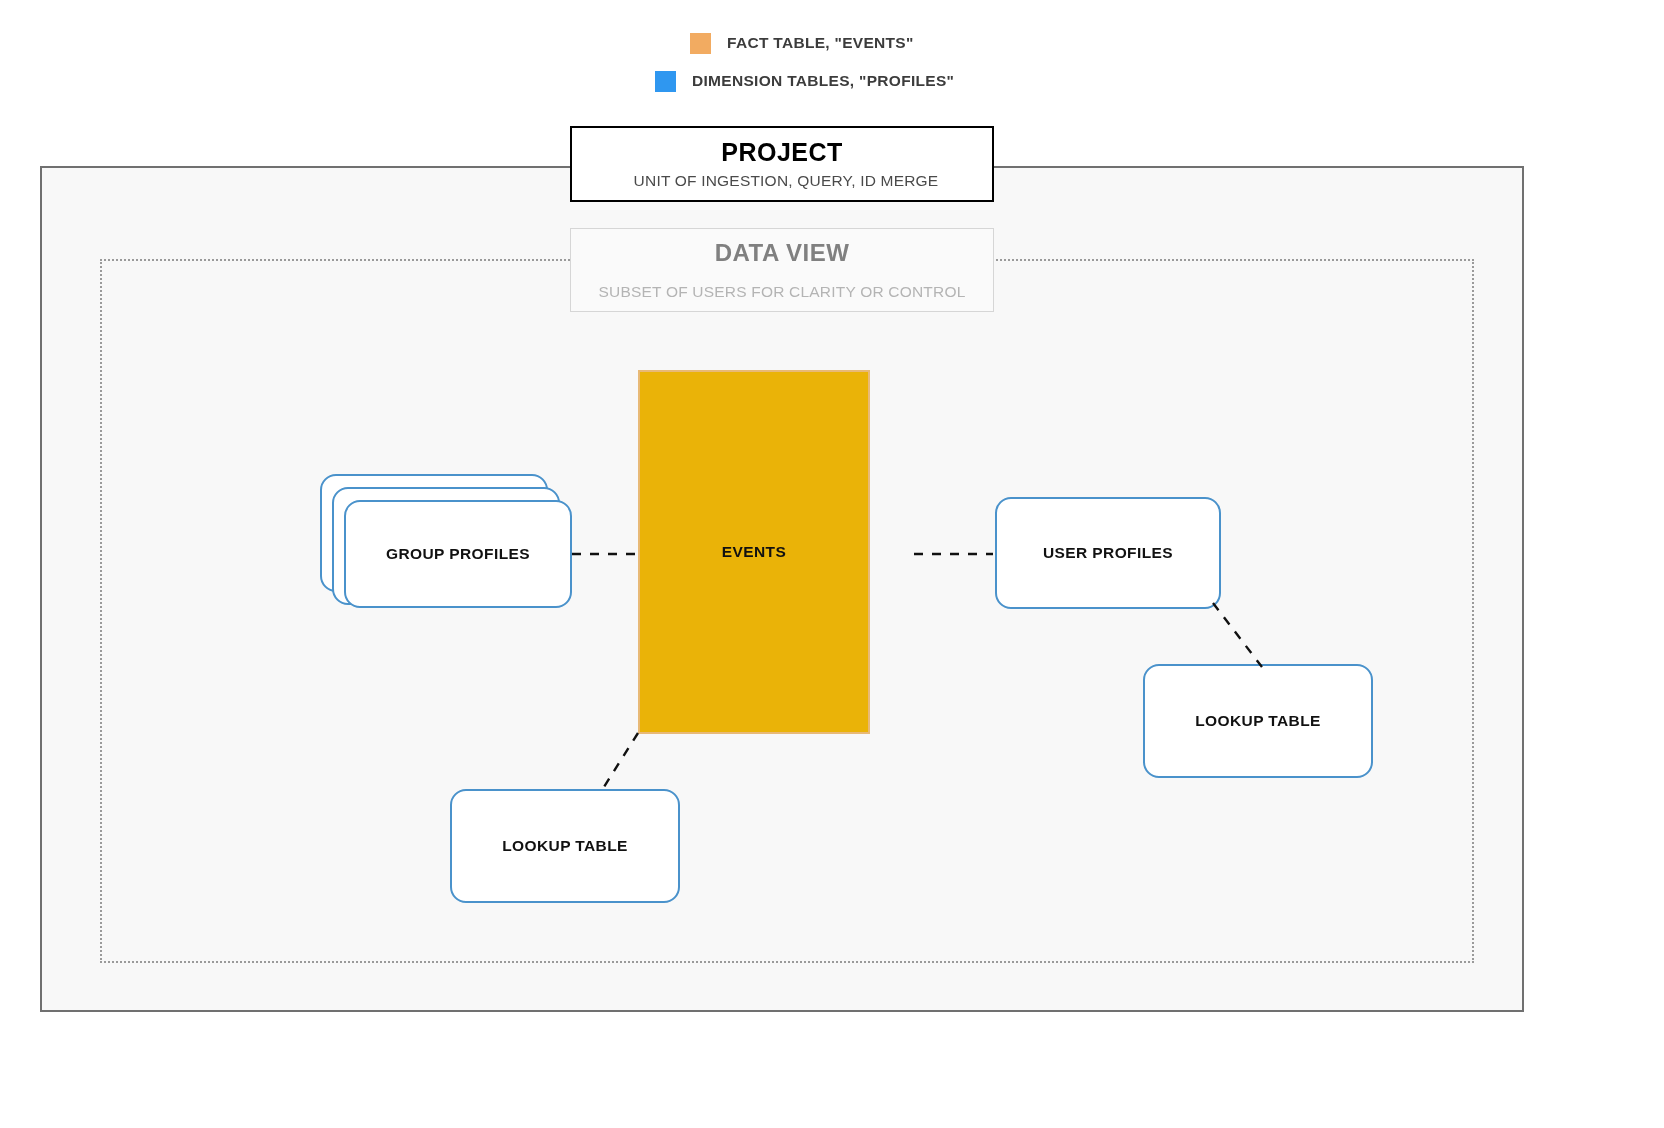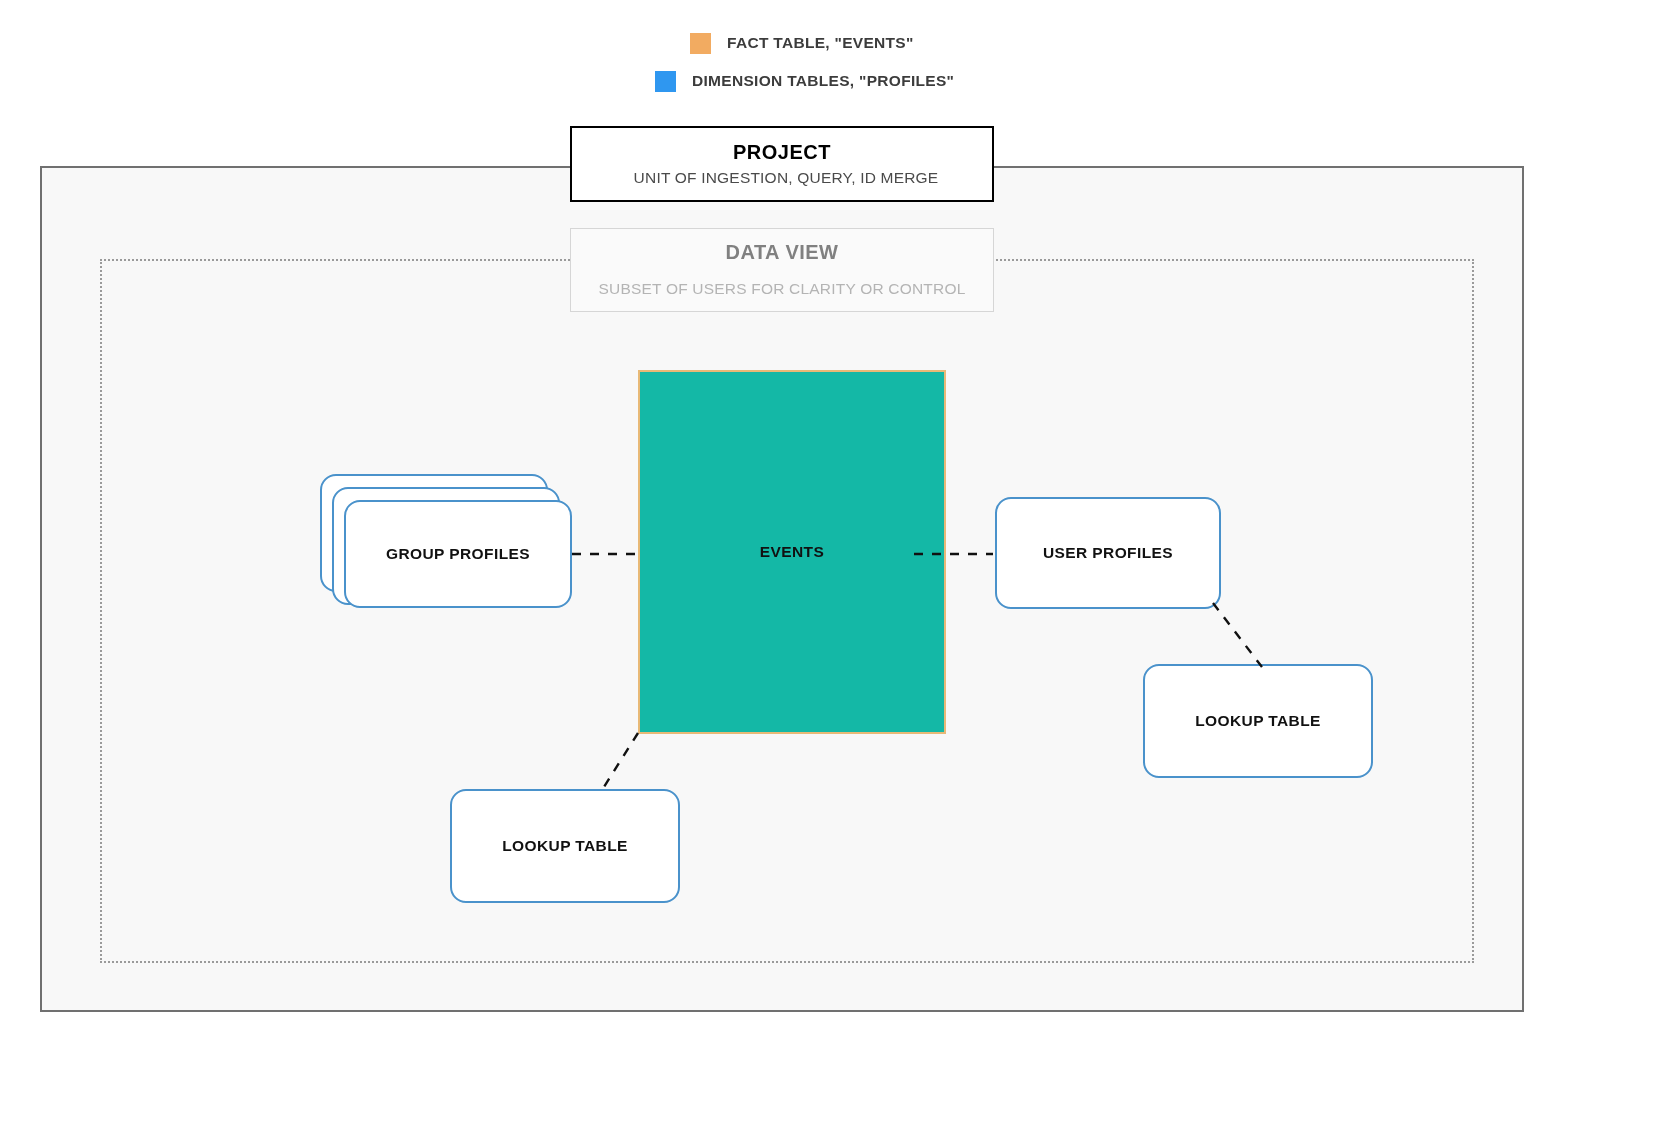--- a/index.html
+++ b/index.html
@@ -83,21 +83,21 @@
     height: 76px;
     background: #ffffff;
     border: 2px solid #000000;
     box-sizing: border-box;
     display: flex;
     flex-direction: column;
     align-items: center;
     justify-content: center;
   }
   .project-title {
-    font-size: 20px;
+    font-size: 25px;
     font-weight: bold;
     color: #000000;
     letter-spacing: 0.5px;
     line-height: 1.25;
   }
   .project-sub {
     font-size: 15.5px;
     color: #4a4a4a;
     letter-spacing: 0.2px;
     line-height: 1.3;
@@ -114,42 +114,42 @@
     height: 84px;
     background: #fafafa;
     border: 1px solid #d6d6d6;
     box-sizing: border-box;
     display: flex;
     flex-direction: column;
     align-items: center;
     justify-content: center;
   }
   .dataview-title {
-    font-size: 20px;
+    font-size: 24px;
     font-weight: bold;
     color: #808080;
     letter-spacing: 0.5px;
     line-height: 1.25;
   }
   .dataview-sub {
     font-size: 15.5px;
     color: #b4b4b4;
     letter-spacing: 0.2px;
     line-height: 1.3;
     margin-top: 14px;
   }
 
   
   .events-box {
     position: absolute;
     left: 638px;
     top: 370px;
-    width: 308px;
+    width: 232px;
     height: 364px;
-    background: #14b8a6;
+    background: #eab308;
     border: 2px solid #e8b977;
     box-sizing: border-box;
     display: flex;
     align-items: center;
     justify-content: center;
   }
   .events-label {
     font-size: 15.5px;
     font-weight: bold;
     color: #111111;

